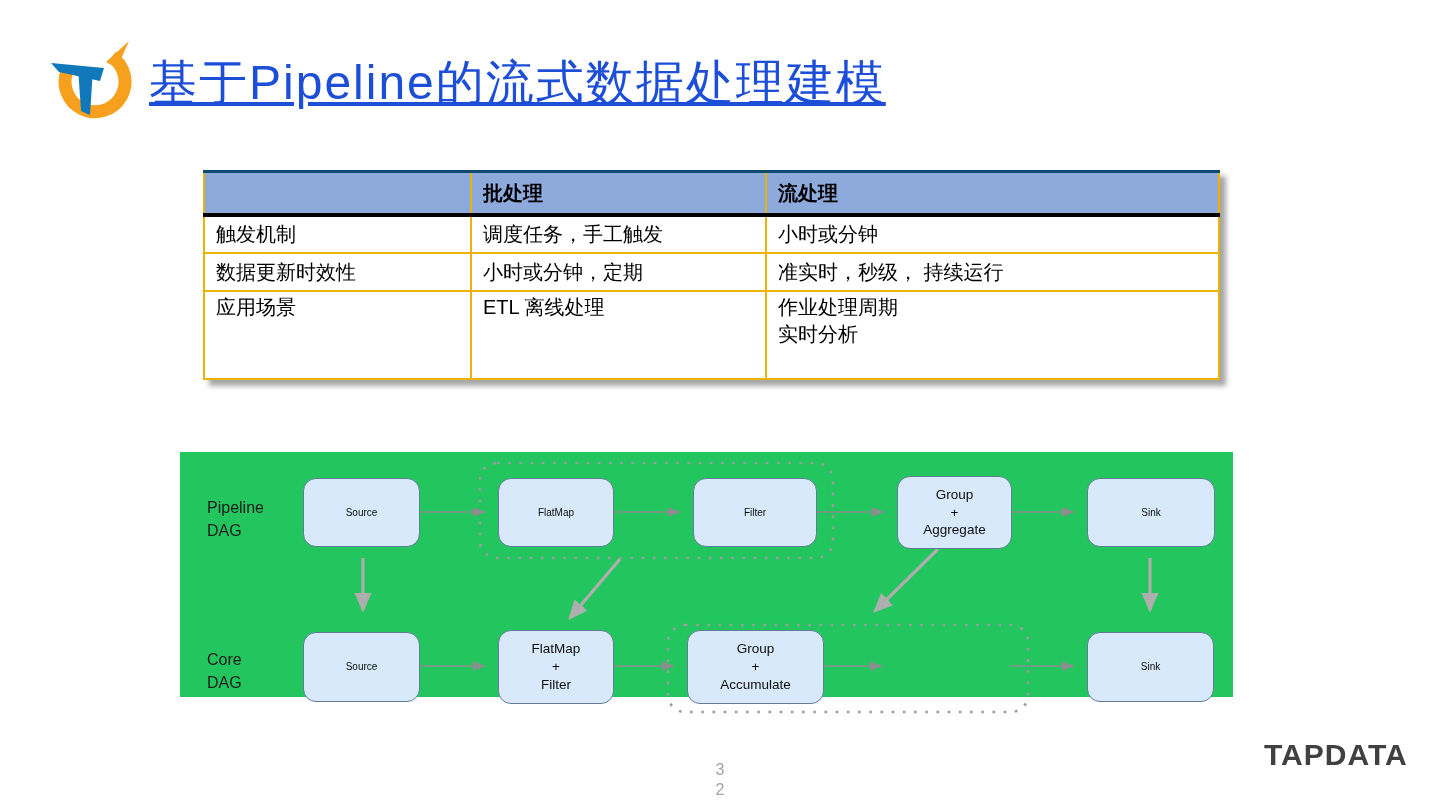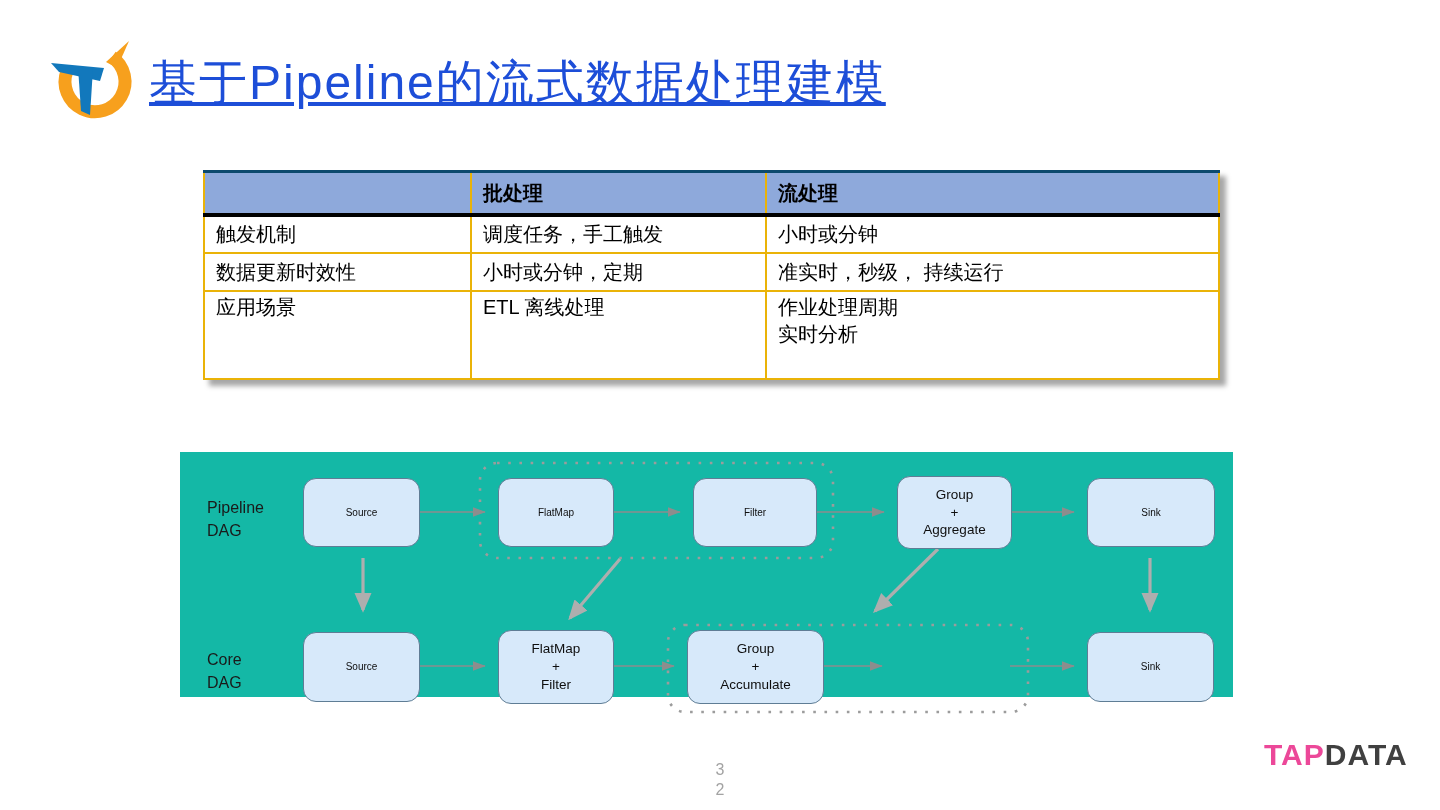--- a/index.html
+++ b/index.html
@@ -30,39 +30,39 @@
     background:#8EA9DB;font-weight:bold;
     border-top:3px solid #0c4a6e;border-bottom:4px solid #000;height:36px;
   }
   table.cmp tbody tr{height:38px;}
   table.cmp tbody tr.tall{height:88px;}
   table.cmp tbody tr.tall td{vertical-align:top;}
 
   
   .diagram{
     position:absolute;left:180px;top:452px;width:1053px;height:245px;
-    background:#14b8a6;
+    background:#22c55e;
   }
   .dag-label{
     position:absolute;font-size:16px;line-height:1.45;color:#1a1a1a;
     white-space:pre-line;
   }
   .node{
     position:absolute;background:#D7E9FA;border:1px solid #5F7D95;border-radius:13px;
     display:flex;align-items:center;justify-content:center;text-align:center;
     font-size:10px;line-height:1.32;color:#0e0e0e;white-space:pre-line;
   }
   .arrow-layer{position:absolute;left:0;top:0;}
 
   
   .brand{
     position:absolute;left:1264px;top:738px;
     font-size:30px;font-weight:bold;letter-spacing:1px;white-space:nowrap;
   }
-  .brand .tap{color:#ec4899;}
+  .brand .tap{color:#404040;}
   .brand .data{color:#404040;}
   .page-num{
     position:absolute;left:700px;top:760px;width:40px;
     text-align:center;font-size:16px;line-height:1.25;color:#A3A3A3;
     white-space:pre-line;
   }
 </style>
 </head>
 <body>
 

